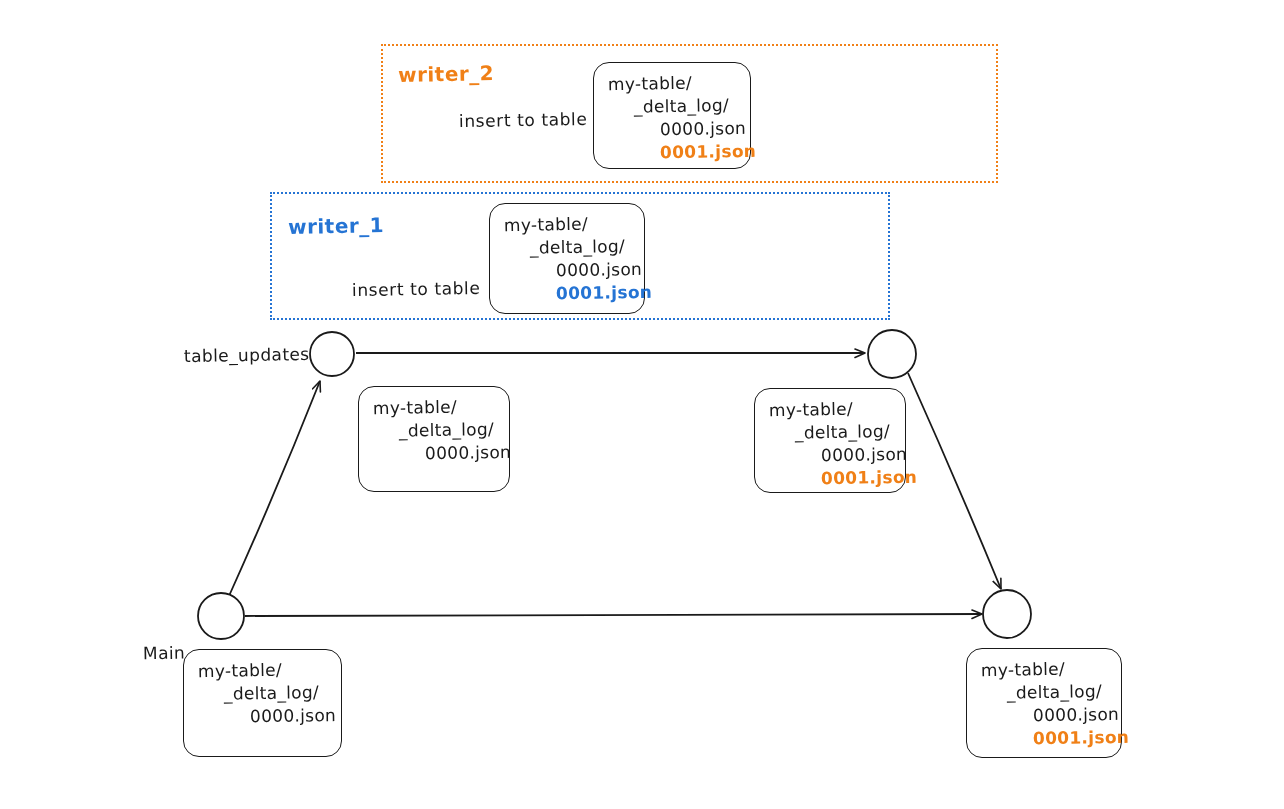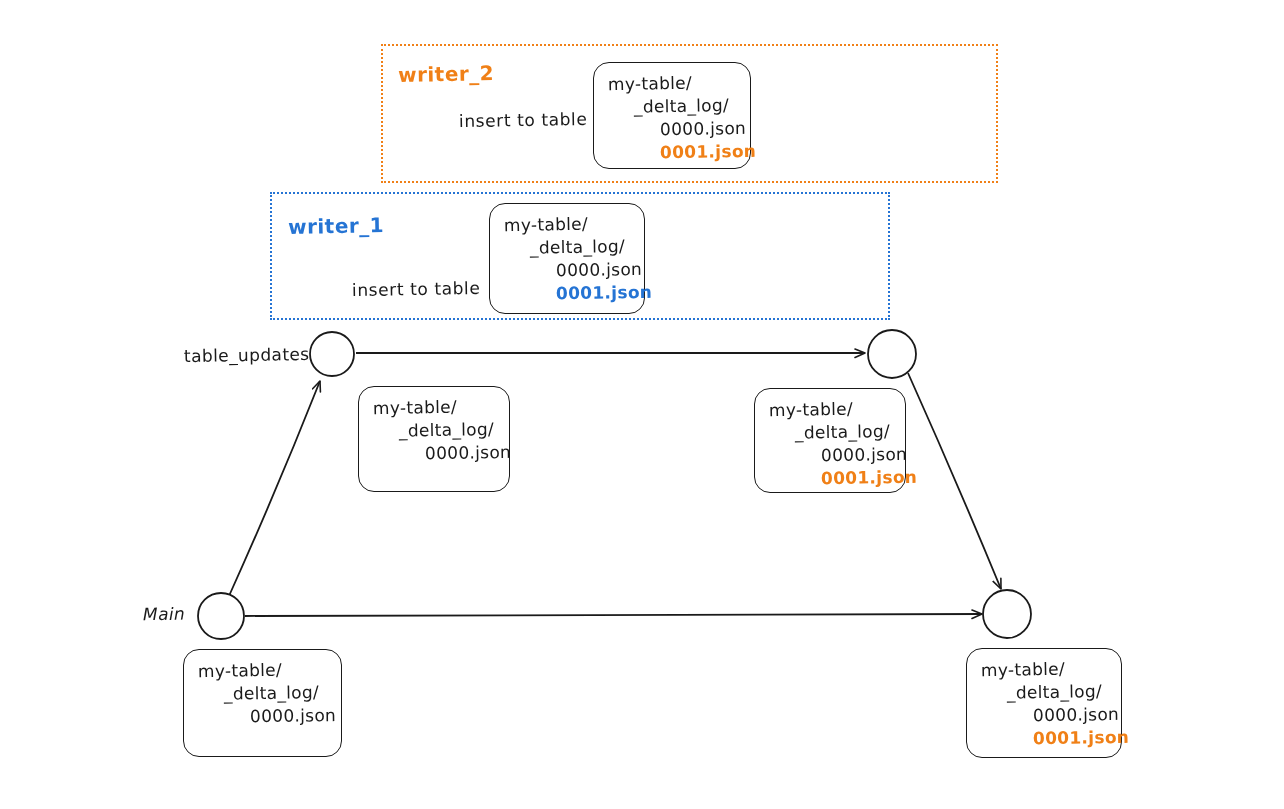--- a/index.html
+++ b/index.html
@@ -145,21 +145,21 @@
 
   <div class="file-box" style="left:489px; top:203px; width:156px; height:111px;">
     <div class="file-line l0">my-table/</div>
     <div class="file-line l1">_delta_log/</div>
     <div class="file-line l2">0000.json</div>
     <div class="file-line l3 accent-blue">0001.json</div>
   </div>
 
   <div class="branch-label" style="left:184px; top:345px;">table_updates</div>
 
-  <div class="branch-label" style="left:143px; top:604px;font-style:italic;">Main</div>
+  <div class="branch-label" style="left:143px; top:643px;">Main</div>
 
   <div class="file-box" style="left:358px; top:386px; width:152px; height:106px;">
     <div class="file-line l0">my-table/</div>
     <div class="file-line l1">_delta_log/</div>
     <div class="file-line l2">0000.json</div>
   </div>
 
   <div class="file-box" style="left:754px; top:388px; width:152px; height:105px;">
     <div class="file-line l0">my-table/</div>
     <div class="file-line l1">_delta_log/</div>

